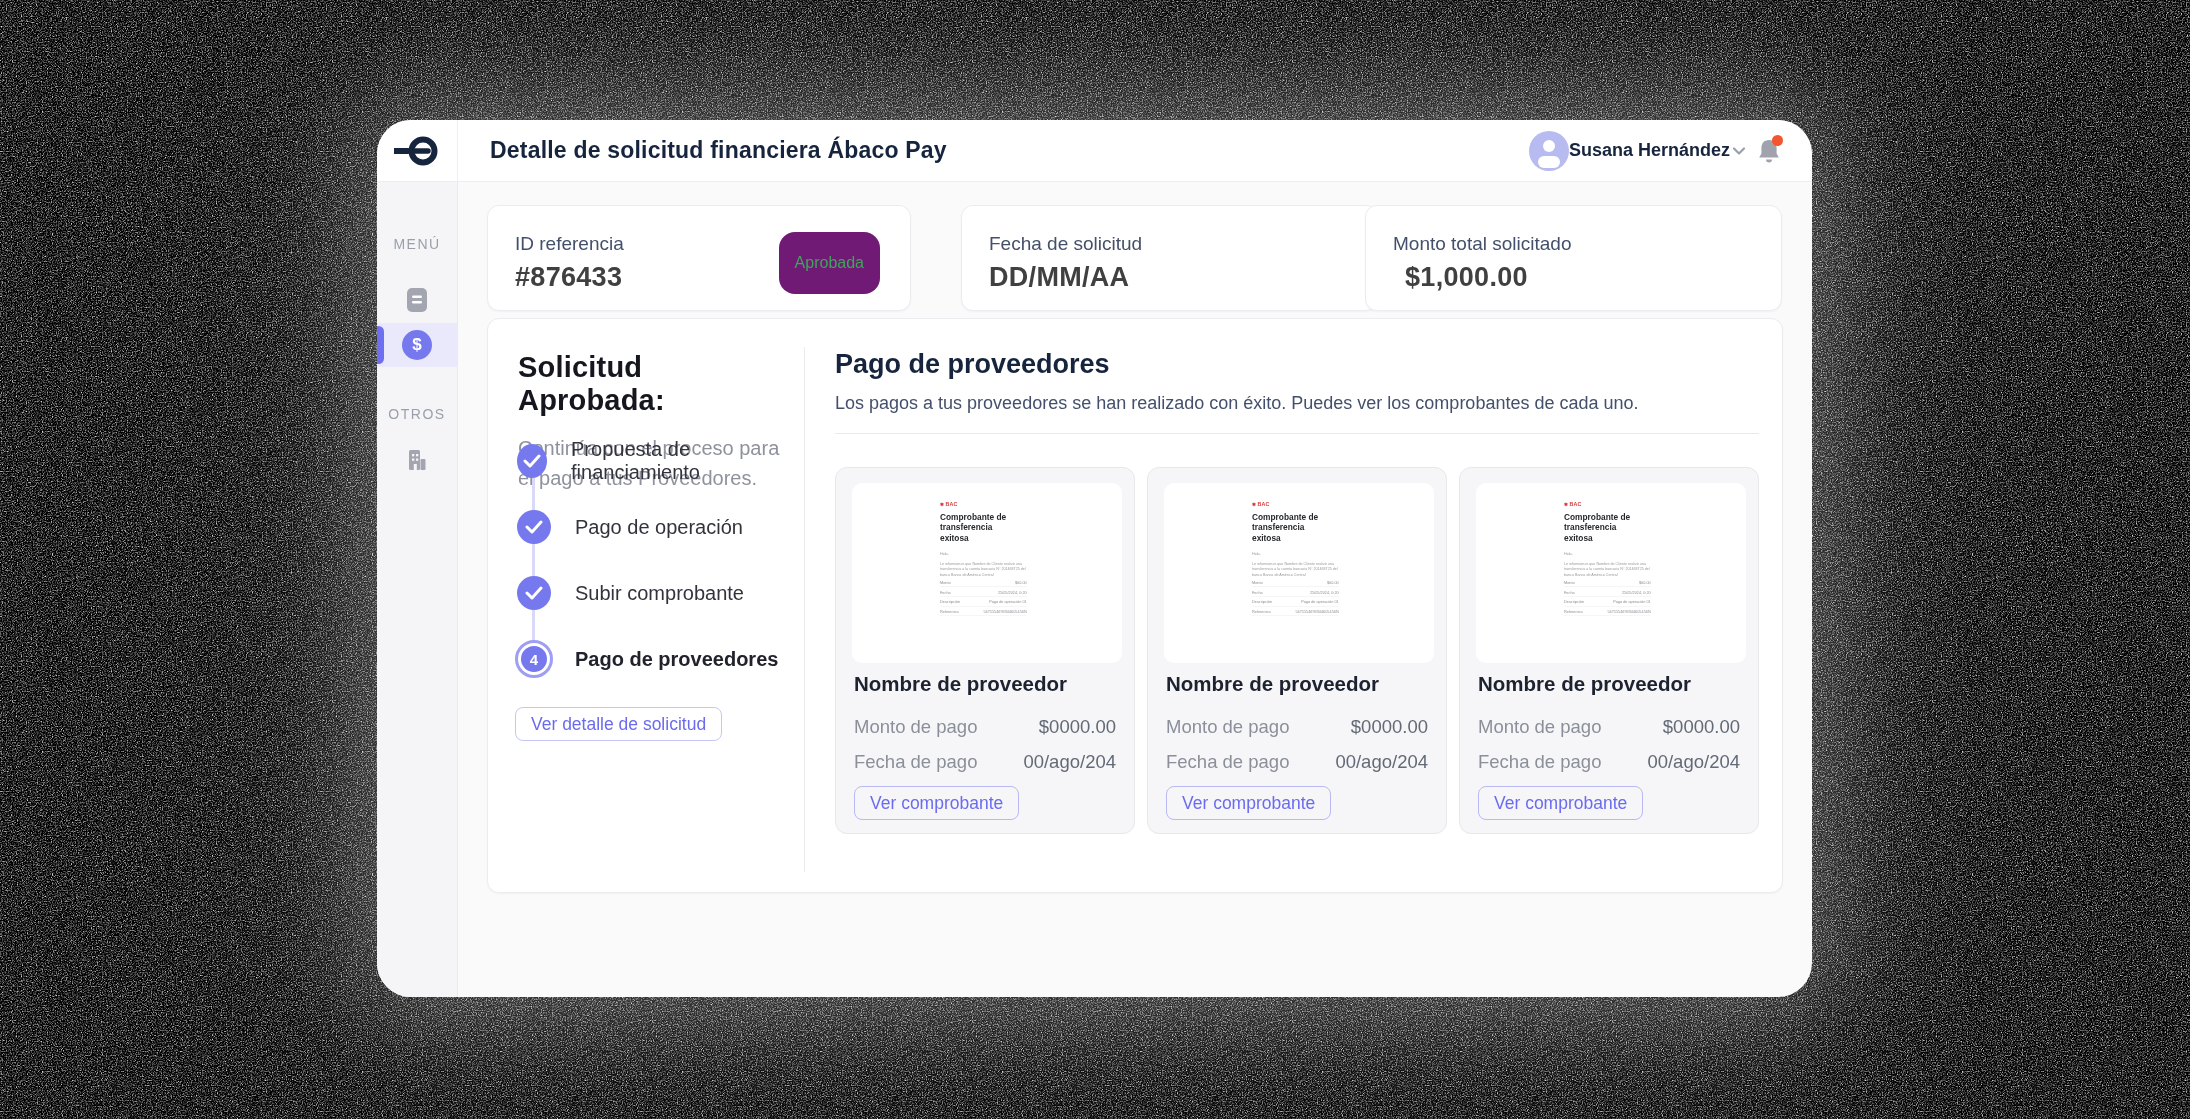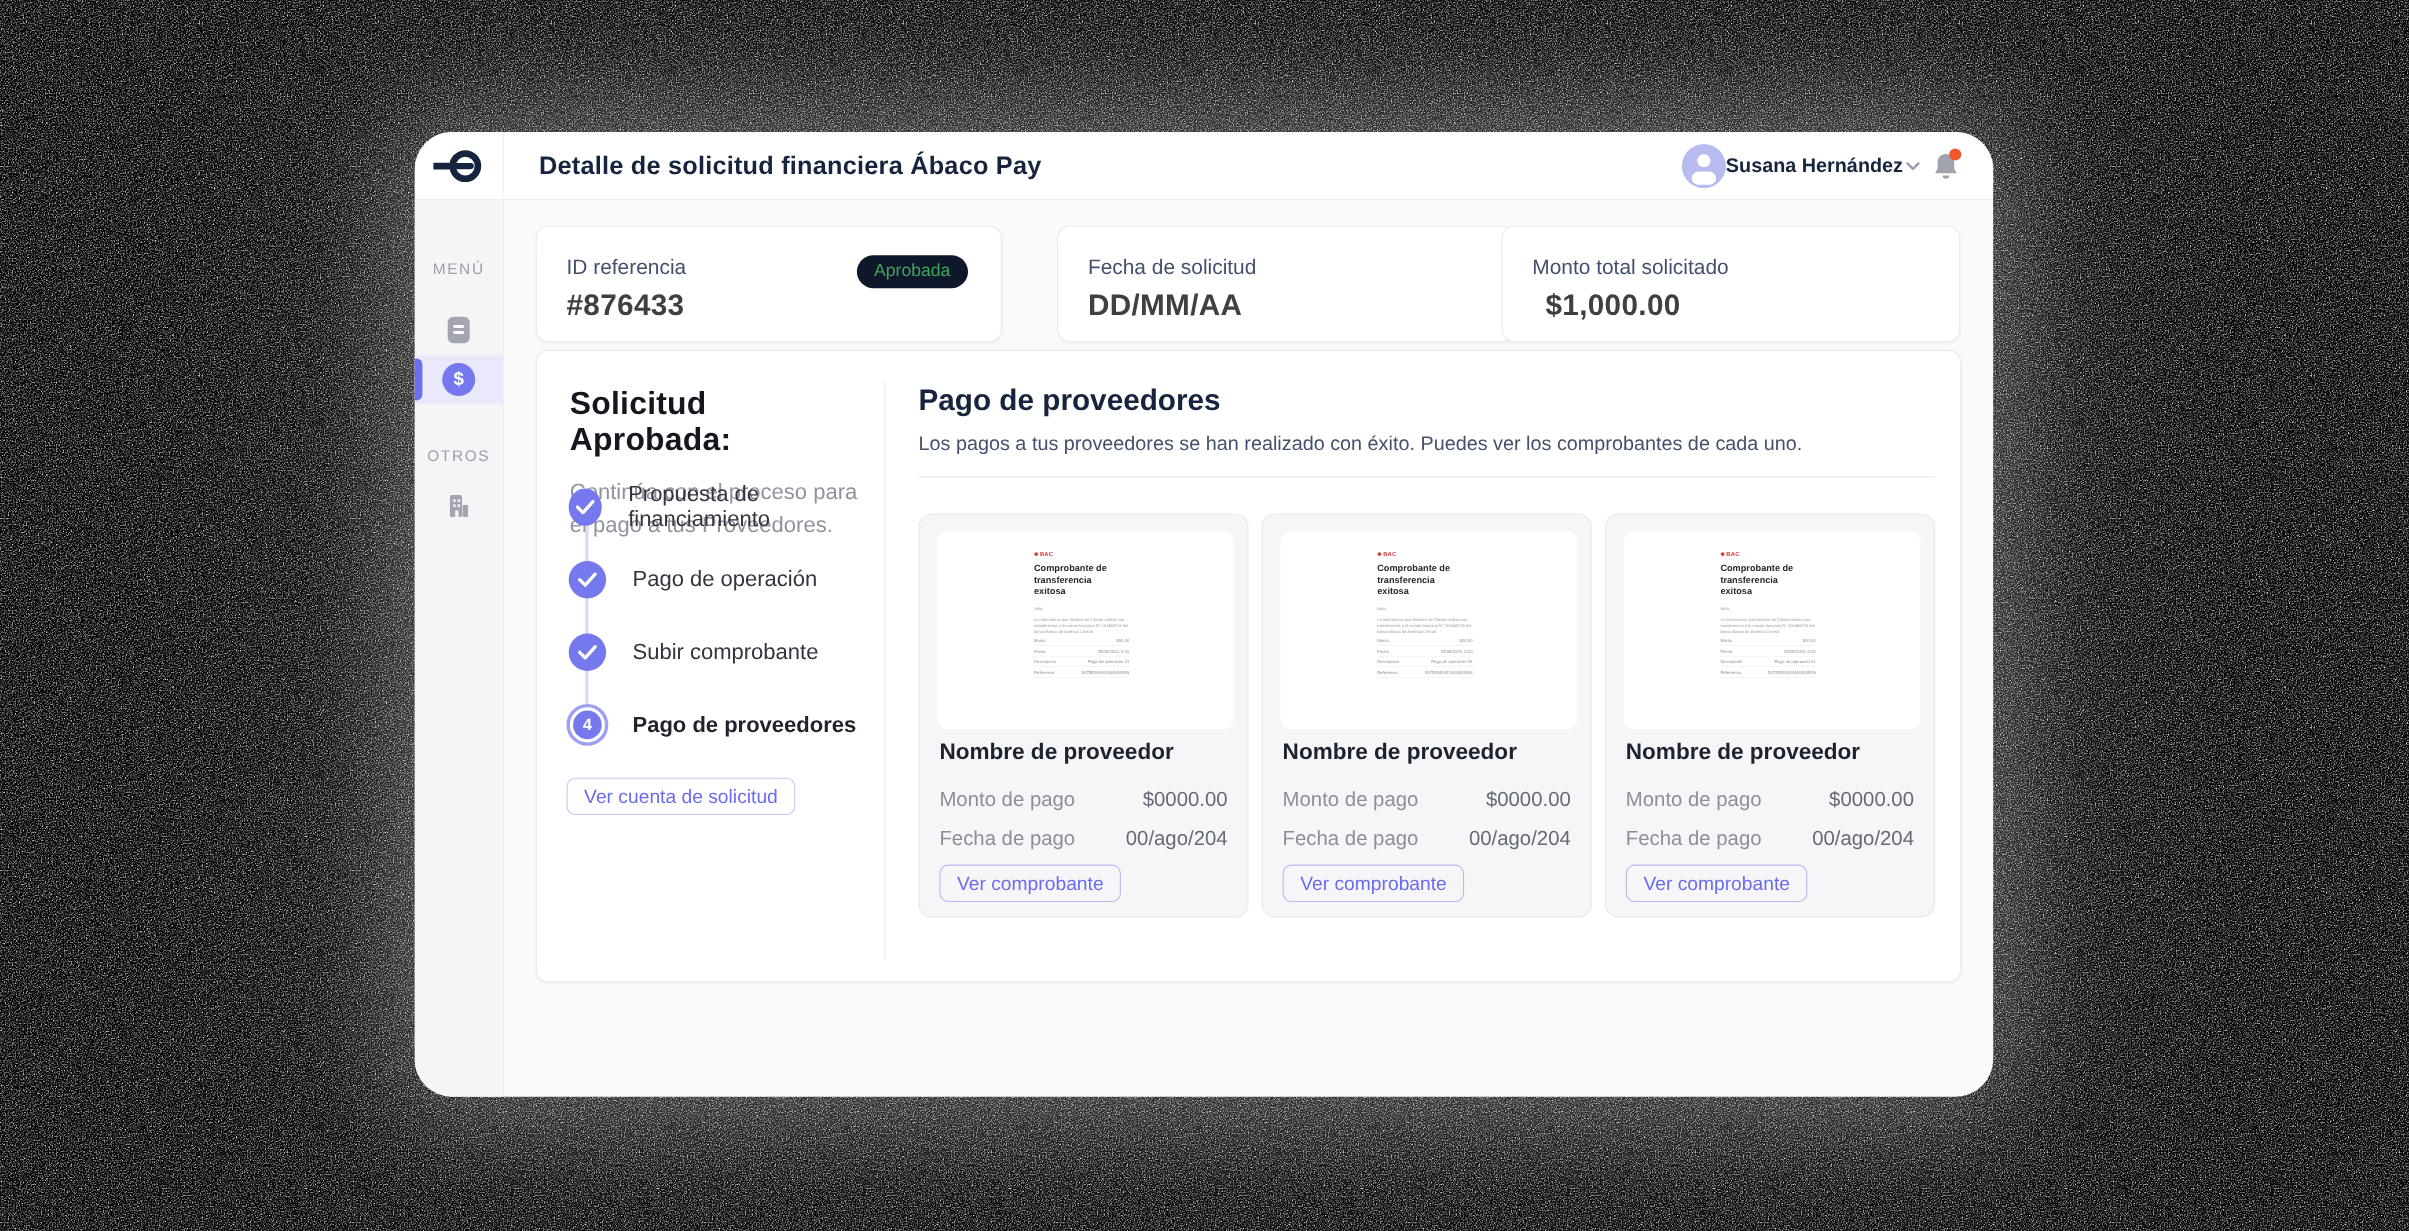--- a/index.html
+++ b/index.html
@@ -39,22 +39,22 @@
   .active-pill { position:absolute; left:-4px; top:3px; width:11px; height:38px; border-radius:7px;
                  background:#6e6ef0; }
   .dollar-circle { width:30px; height:30px; border-radius:50%; background:#7678ee; color:#fff;
                    font-size:17px; font-weight:700; display:flex; align-items:center; justify-content:center; }
 
   
   .sum-card { position:absolute; top:85px; height:106px; background:#fff; border:1px solid #ececf0;
               border-radius:12px; box-shadow:0 1px 2px rgba(16,24,40,.04); padding:27px 30px 0 27px; }
   .sum-label { font-size:19px; color:#44506b; }
   .sum-value { font-size:27px; font-weight:700; color:#404040; margin-top:7px; letter-spacing:.3px; }
-  .badge { position:absolute; right:30px; top:26px; background:#0f172a; color:#3fa45c;
-           font-size:16px; padding:6px 16px; border-radius:16px; }
+  .badge { position:absolute; right:30px; top:26px; background:#701a75; color:#3fa45c;
+           font-size:16px; padding:22px 16px; border-radius:16px; }
 
   
   .panel { position:absolute; left:110px; top:198px; width:1296px; height:575px; background:#fff;
            border:1px solid #ececf0; border-radius:12px; box-shadow:0 1px 2px rgba(16,24,40,.04); }
   .vdivider { position:absolute; left:316px; top:28px; bottom:20px; width:1px; background:#ebebee; }
 
   .left-col { position:absolute; left:30px; top:32px; width:262px; }
   .approval-title { font-size:29px; font-weight:700; color:#16161f; letter-spacing:.2px; }
   .approval-desc { margin-top:16px; font-size:20px; line-height:1.5; color:#8f929c; }
 
@@ -226,21 +226,21 @@
           <div class="step-label">Subir comprobante</div>
         </div>
         <div class="step">
           <div class="circle-current">
             <div class="num">4</div>
           </div>
           <div class="step-label">Pago de proveedores</div>
         </div>
       </div>
 
-      <button class="detail-btn">Ver cuenta de solicitud</button>
+      <button class="detail-btn">Ver detalle de solicitud</button>
 
       <div class="right-col">
         <div class="prov-title">Pago de proveedores</div>
         <div class="prov-desc">Los pagos a tus proveedores se han realizado con éxito. Puedes ver los comprobantes de cada uno.</div>
         <div class="hdivider"></div>
 
         <div class="cards-row">
 
           <div class="p-card">
             <div class="thumb">

